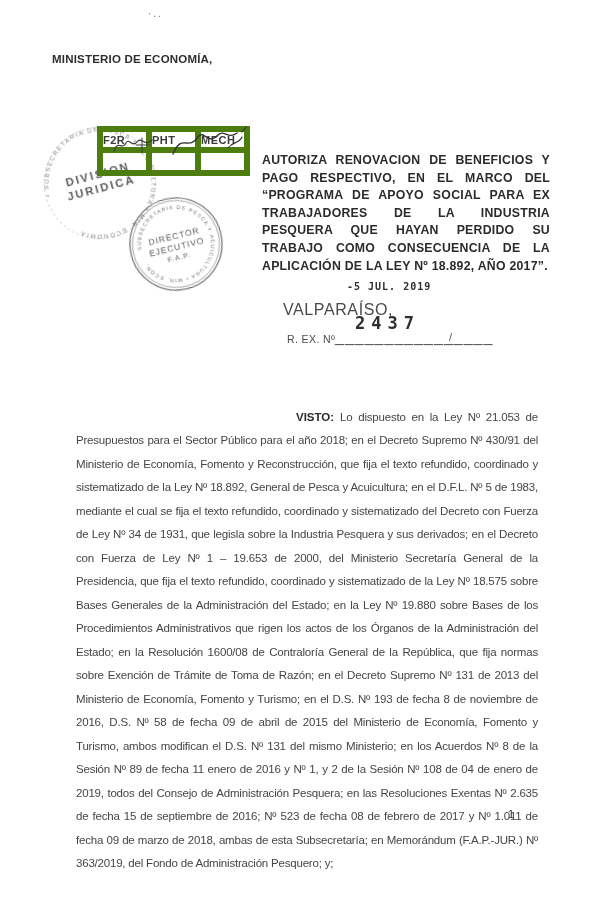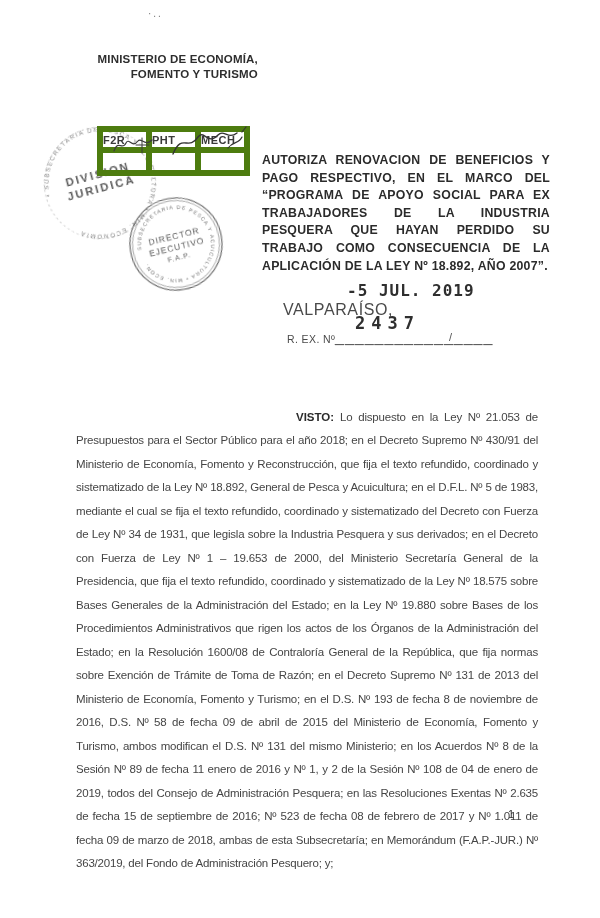--- a/index.html
+++ b/index.html
@@ -5,42 +5,42 @@
   html,body{margin:0;padding:0;background:#e8e8e8;}
   #page{
     position:relative;width:600px;height:918px;margin:0 auto;
     background:#ffffff;overflow:hidden;
     font-family:"Liberation Sans",sans-serif;color:#3f3f3f;
   }
   .abs{position:absolute;}
   
   .scan-mark{left:148px;top:8px;font-size:10px;color:#777;letter-spacing:2px;}
   
-  .letterhead{left:52px;top:52px;width:206px;text-align:right;
+  .letterhead{left:52px;top:52px;width:206px;text-align:left;
     font-weight:bold;font-size:11.5px;line-height:15px;color:#2e2e2e;letter-spacing:.2px;}
   .letterhead .und{text-decoration:underline;}
   
   .visa-table{left:97px;top:126px;border-collapse:collapse;z-index:3;}
   .visa-table td{border:6px solid #4d7c0f;font-size:11px;text-align:left;
     color:#3a3a3a;padding:0;font-weight:bold;letter-spacing:.5px;}
   .visa-table tr:first-child td{height:15px;width:43px;}
   .visa-table tr:last-child td{height:17px;}
   
   .stamp{filter:blur(.2px);opacity:.92;}
   .stamp-juridica{left:33px;top:116px;width:134px;height:134px;transform:rotate(-15deg);z-index:2;}
   .stamp-director{left:122px;top:190px;width:108px;height:108px;transform:rotate(-10deg);z-index:2;}
   .sig-small{left:112px;top:134px;z-index:4;}
   .sig-big{left:168px;top:124px;z-index:4;}
   
   .title-block{left:262px;top:152px;width:288px;text-align:justify;
     font-weight:bold;font-size:12.3px;line-height:17.6px;color:#2b2b2b;letter-spacing:.25px;}
   
   .city{left:283px;top:301px;font-size:16px;letter-spacing:.6px;color:#4a4a4a;}
   .date-stamp{left:347px;top:281px;font-family:"DejaVu Sans Mono",monospace;
-    font-weight:bold;font-size:16px;letter-spacing:1px;color:#2f2f2f;}
+    font-weight:bold;font-size:10px;letter-spacing:1px;color:#2f2f2f;}
   
   .res-line{left:283px;top:318px;width:220px;height:34px;}
   .res-label{position:absolute;left:4px;top:15px;font-size:10.5px;letter-spacing:.4px;color:#4a4a4a;}
   .res-underline{position:absolute;left:52px;top:10px;font-size:16px;letter-spacing:1px;color:#555;}
   .res-slash{position:absolute;left:166px;top:13px;font-size:11px;color:#555;}
   .res-number{position:absolute;left:60px;top:-5px;font-family:"DejaVu Sans Mono",monospace;
     font-weight:bold;font-size:17px;letter-spacing:6px;color:#2f2f2f;margin-left:12px;}
   
   .visto{left:76px;top:394px;width:462px;text-align:justify;
     font-size:11.5px;line-height:23.5px;letter-spacing:-.2px;color:#454545;
@@ -52,21 +52,20 @@
 </style>
 </head>
 <body>
 
 <div id="page">
 
   <div class="abs scan-mark">·..</div>
 
   <div class="abs letterhead">
     <div>MINISTERIO DE ECONOMÍA,</div>
-    <div>FOMENTO Y TURISMO</div>
   </div>
 
   <svg class="abs stamp stamp-juridica" viewBox="0 0 130 130">
     <defs>
       <path id="ring1" d="M 15,65 A 50,50 0 1 1 115,65 A 50,50 0 1 1 15,65"></path>
     </defs>
     <circle cx="65" cy="65" r="54" fill="none" stroke="#7a7a7a" stroke-width="0.8" stroke-dasharray="2 3" opacity="0.55"></circle>
     <text font-size="6" letter-spacing="1.5" fill="#666" opacity="0.85">
       <textPath href="#ring1" xlink:href="#ring1">• SUBSECRETARIA DE PESCA Y ACUICULTURA • MIN. ECONOMIA</textPath>
     </text>
@@ -108,21 +107,21 @@
   <svg class="abs sig-small" width="46" height="24" viewBox="0 0 46 24">
     <path d="M2,17 C6,5 10,17 14,9 C17,3 20,15 26,7 C29,3 33,13 40,6" fill="none" stroke="#3c3c3c" stroke-width="1.2" stroke-linecap="round"></path>
     <path d="M30,4 L30,19 M24,11 L37,11" fill="none" stroke="#3c3c3c" stroke-width="1" stroke-linecap="round"></path>
   </svg>
   <svg class="abs sig-big" width="80" height="40" viewBox="0 0 80 40">
     <path d="M5,30 C14,8 20,28 30,13 C36,5 40,22 50,11 C56,5 60,16 69,9" fill="none" stroke="#333" stroke-width="1.4" stroke-linecap="round"></path>
     <path d="M60,24 C65,17 71,20 74,13" fill="none" stroke="#333" stroke-width="1.2" stroke-linecap="round"></path>
     <path d="M74,8 l4,-5" fill="none" stroke="#333" stroke-width="1.2" stroke-linecap="round"></path>
   </svg>
 
-  <div class="abs title-block">AUTORIZA RENOVACION DE BENEFICIOS Y PAGO RESPECTIVO, EN EL MARCO DEL “PROGRAMA DE APOYO SOCIAL PARA EX TRABAJADORES DE LA INDUSTRIA PESQUERA QUE HAYAN PERDIDO SU TRABAJO COMO CONSECUENCIA DE LA APLICACIÓN DE LA LEY Nº 18.892, AÑO 2007”.</div>
+  <div class="abs title-block">AUTORIZA RENOVACION DE BENEFICIOS Y PAGO RESPECTIVO, EN EL MARCO DEL “PROGRAMA DE APOYO SOCIAL PARA EX TRABAJADORES DE LA INDUSTRIA PESQUERA QUE HAYAN PERDIDO SU TRABAJO COMO CONSECUENCIA DE LA APLICACIÓN DE LA LEY Nº 18.892, AÑO 2017”.</div>
 
   <div class="abs city">VALPARAÍSO,</div>
   <div class="abs date-stamp">-5 JUL. 2019</div>
 
   <div class="abs res-line">
     <span class="res-label">R. EX. Nº</span>
     <span class="res-underline">________________</span>
     <span class="res-slash">/</span>
     <span class="res-number">2437</span>
   </div>

